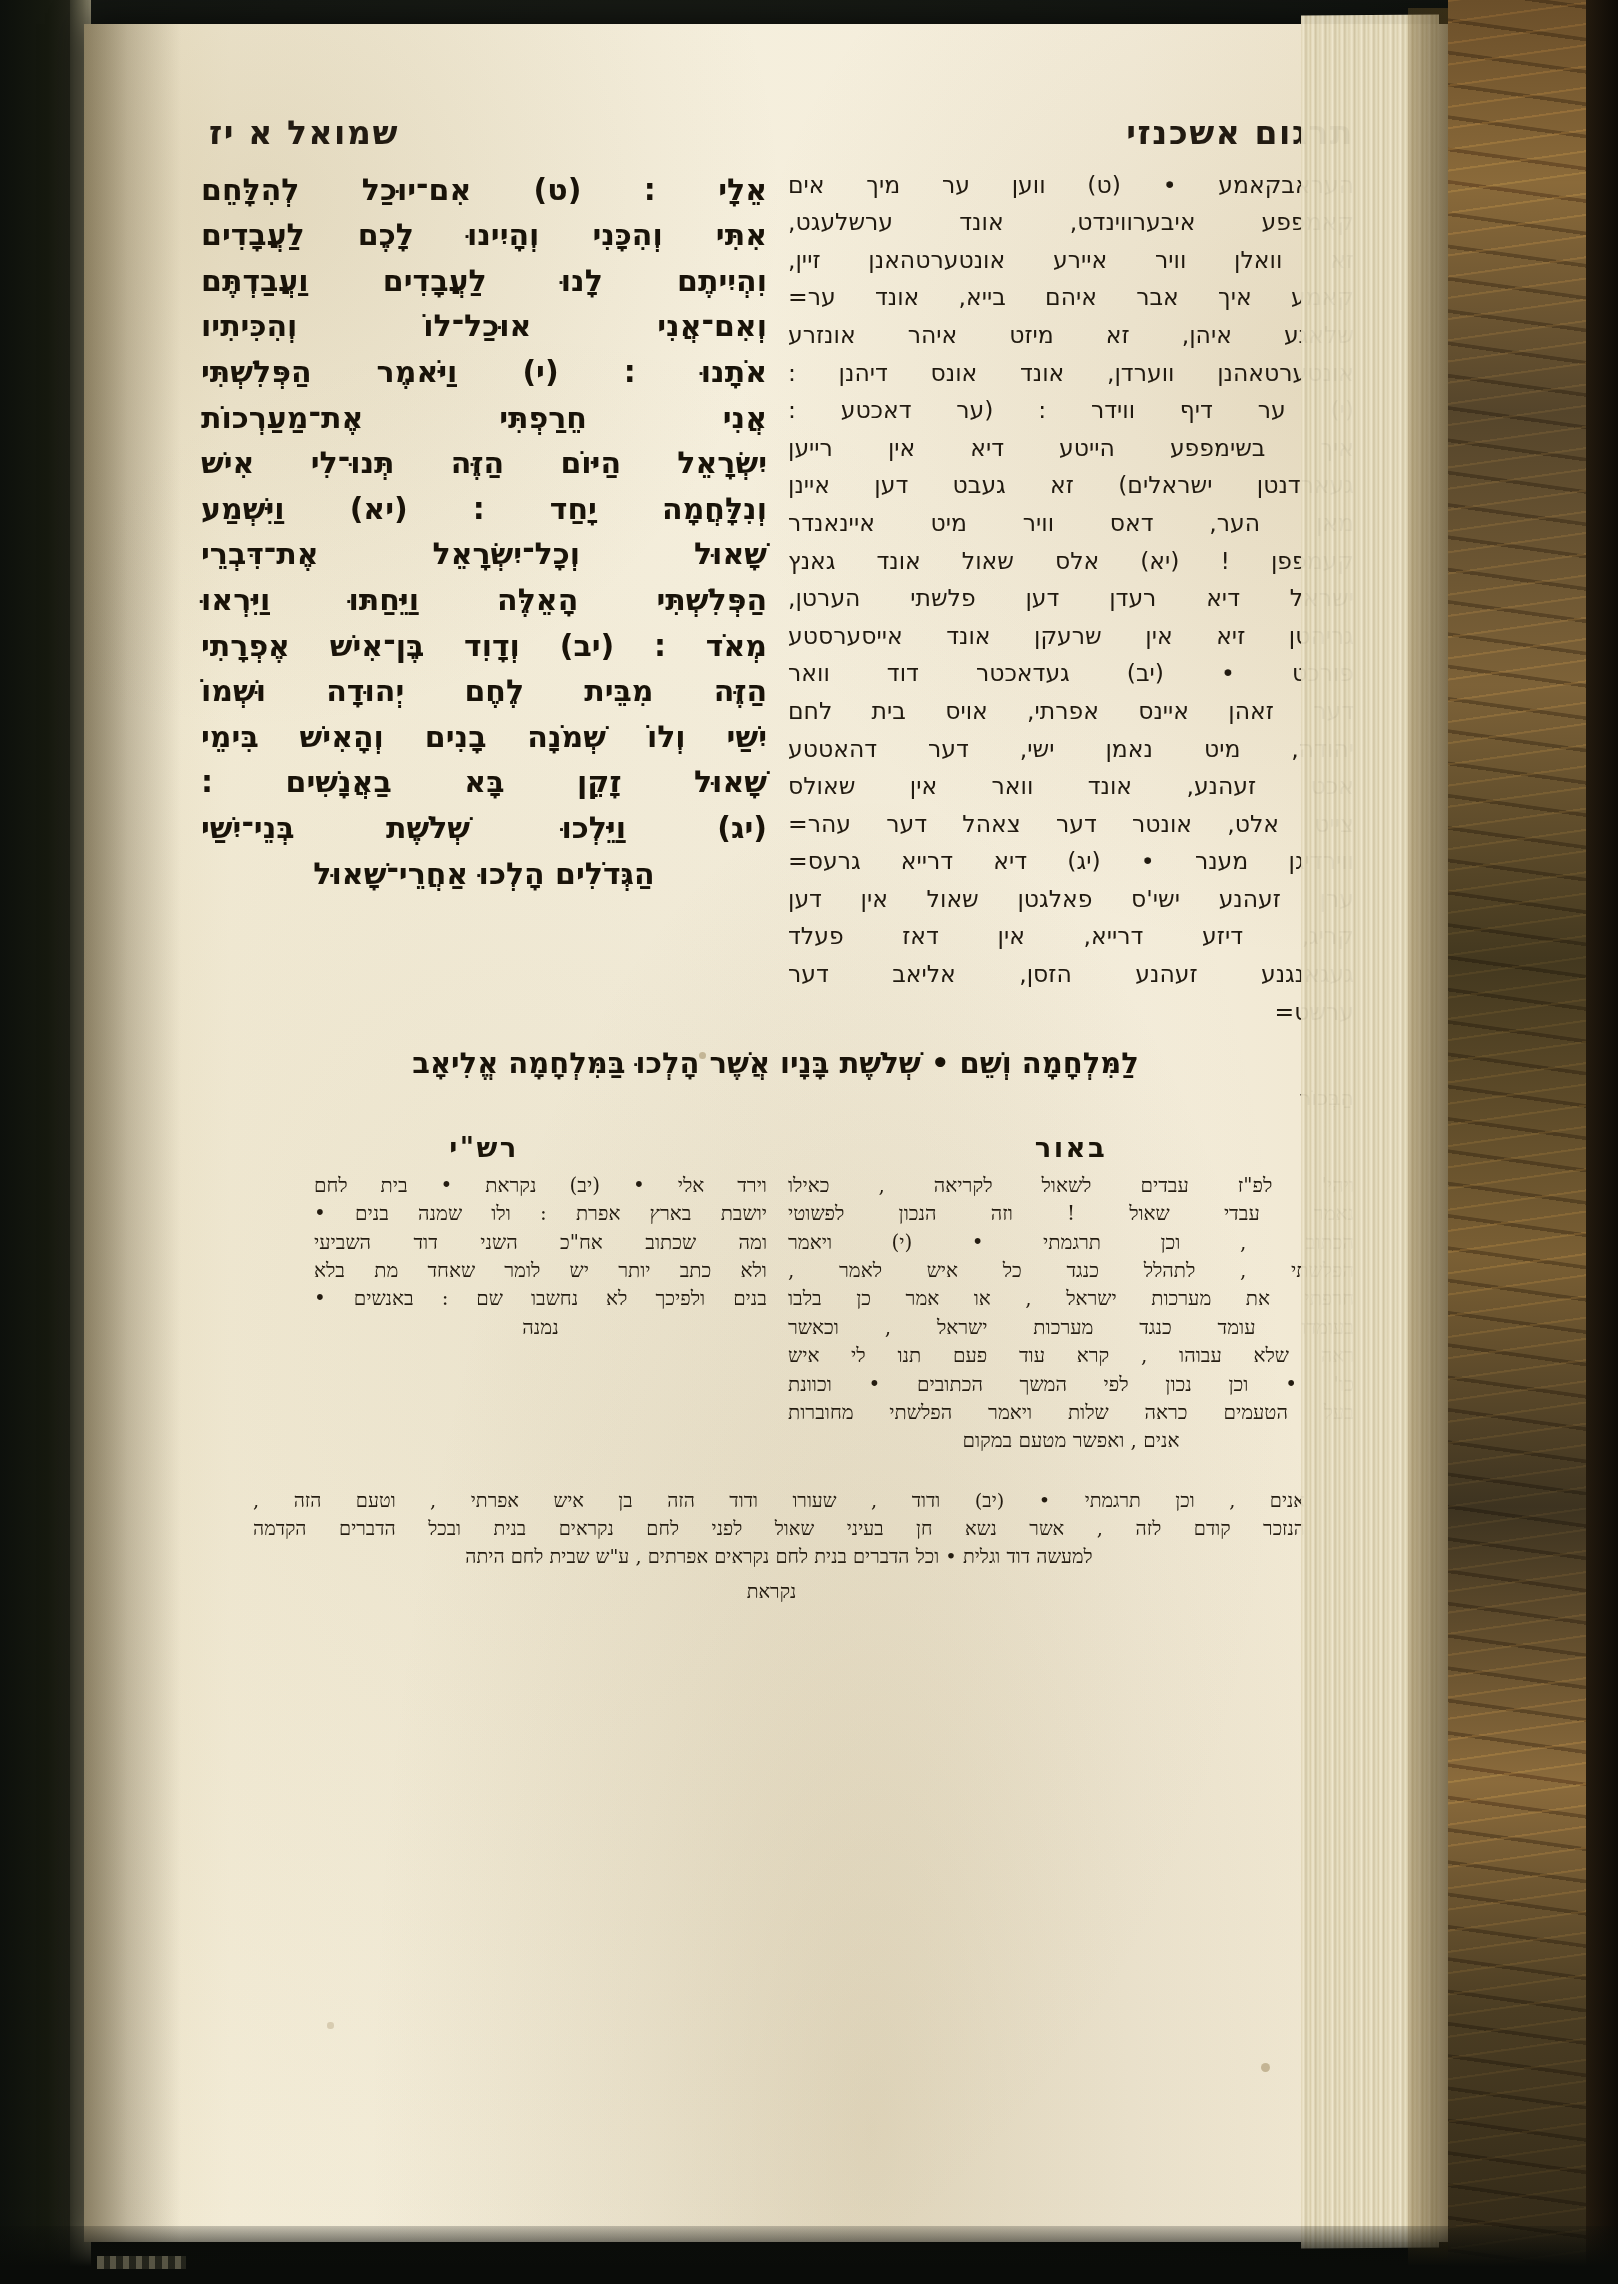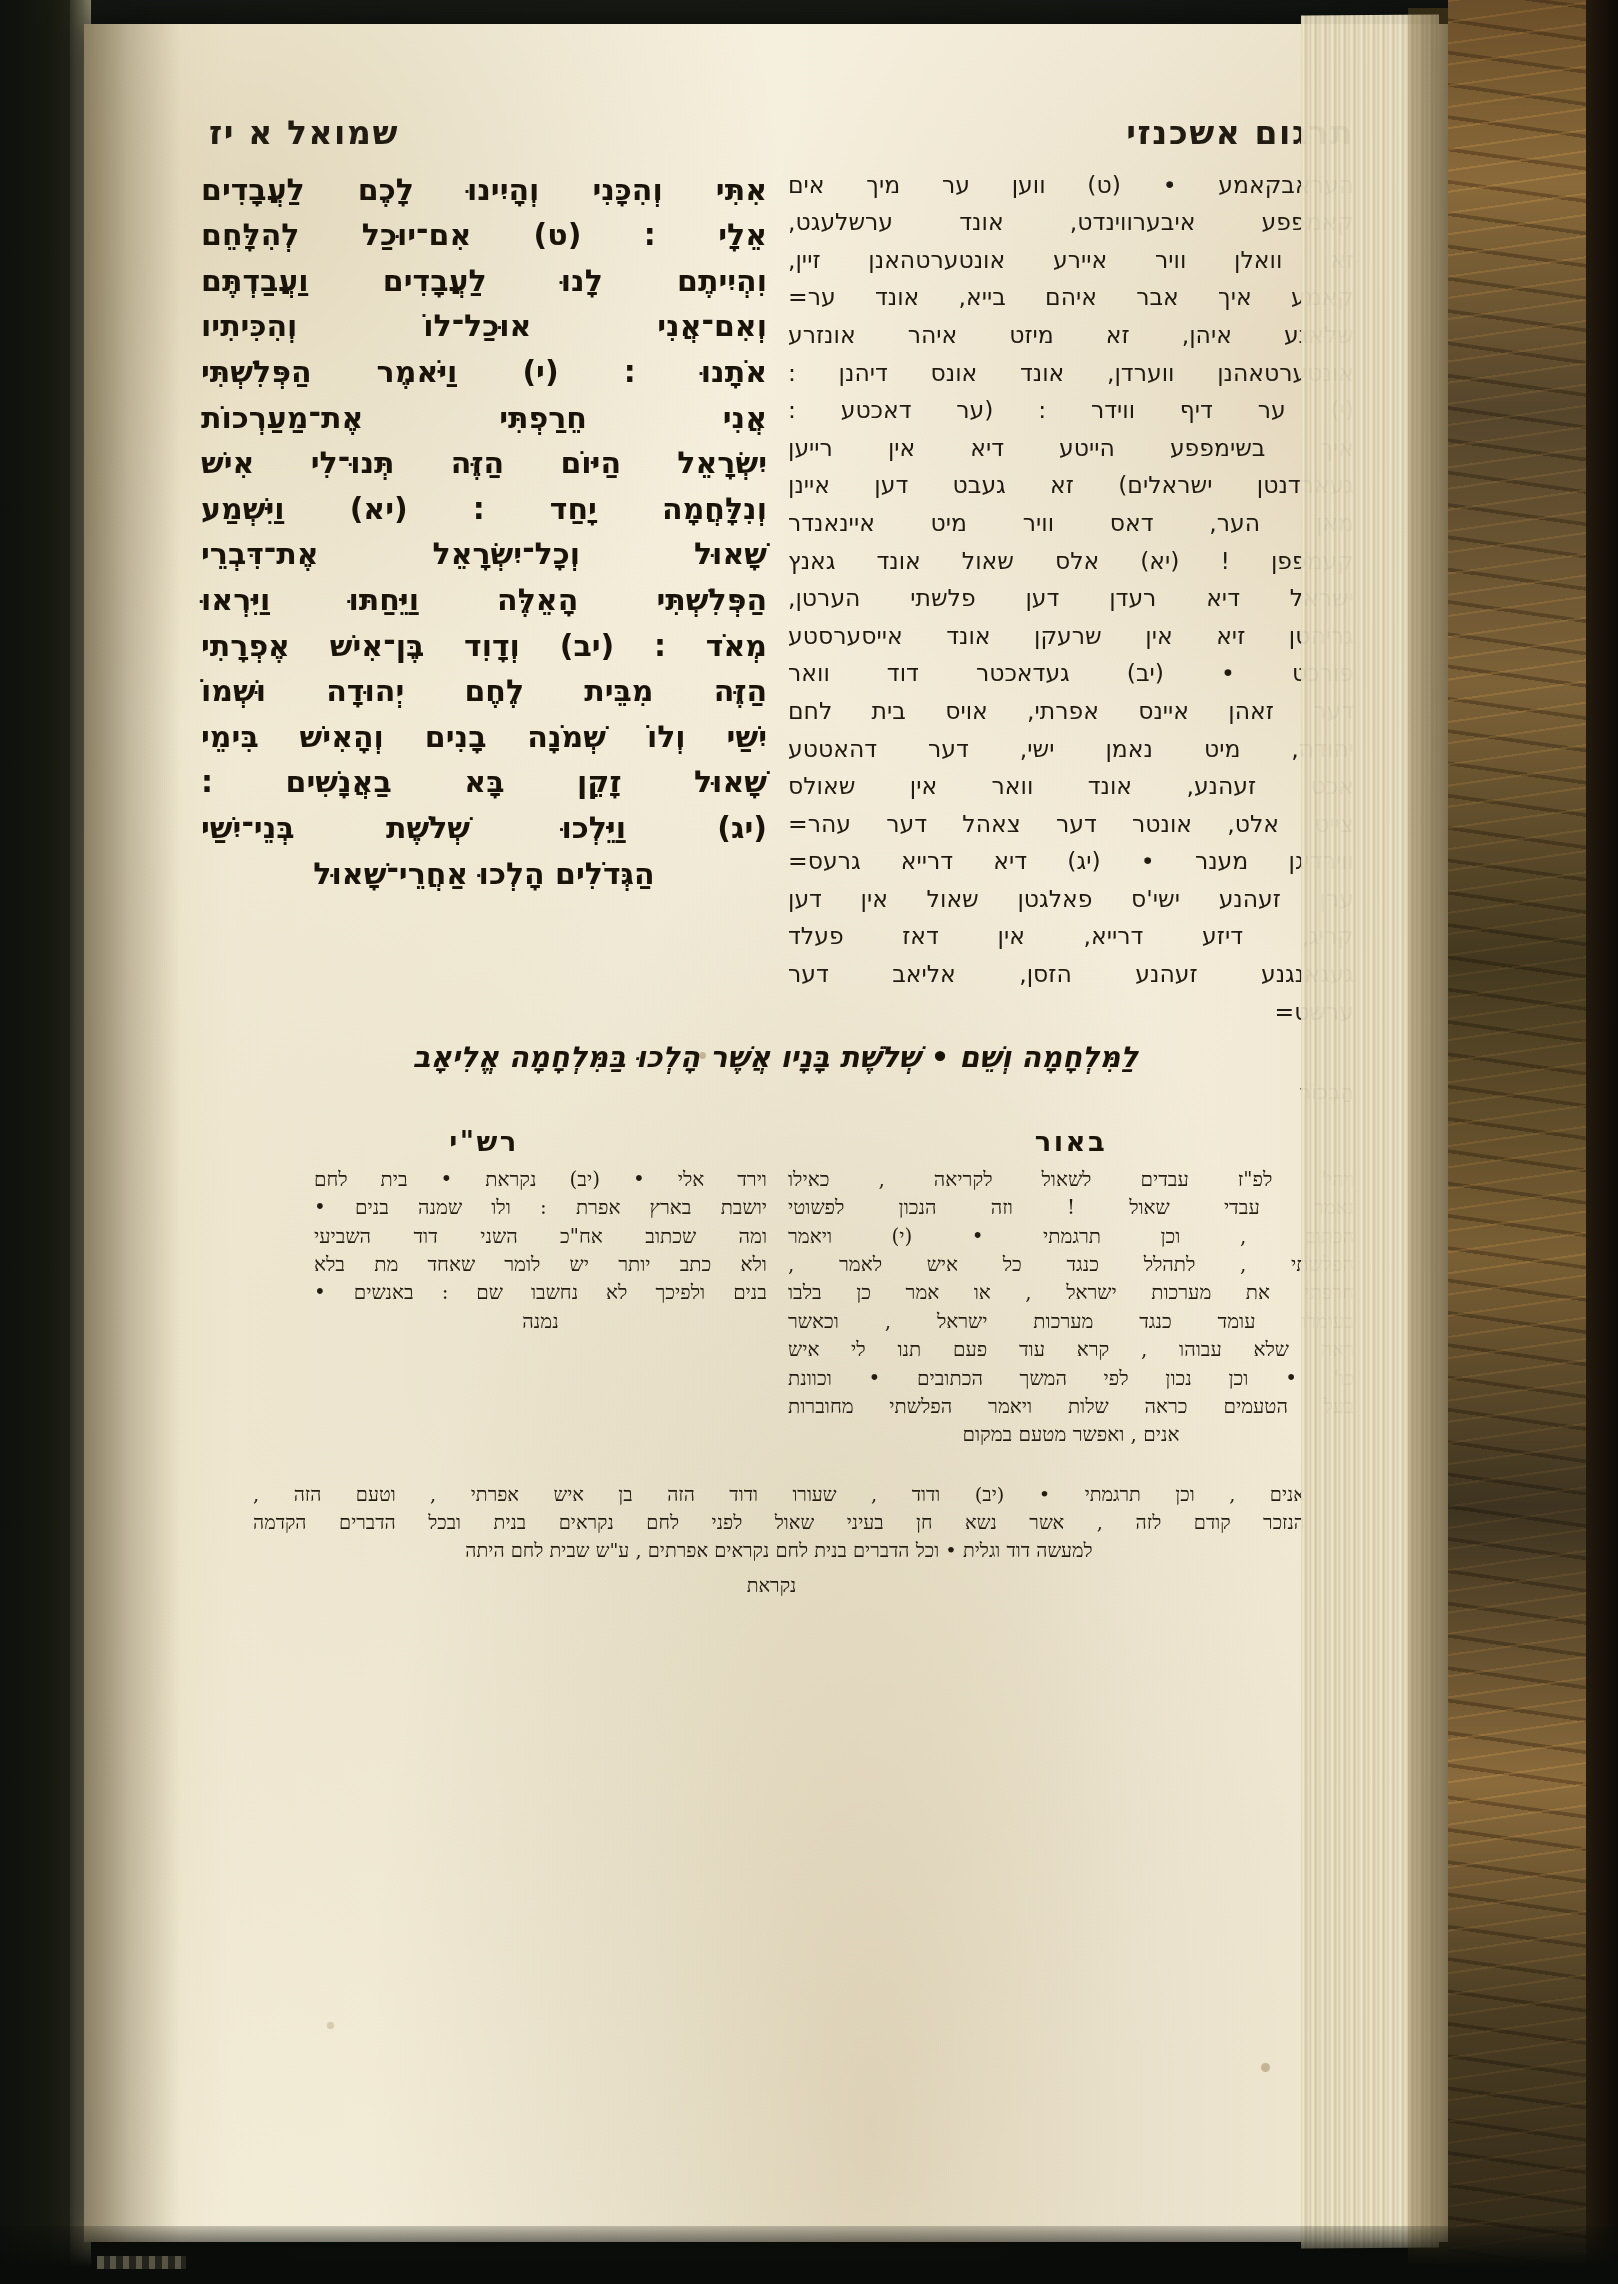--- a/index.html
+++ b/index.html
@@ -204,23 +204,22 @@
   .bible-line.last  { text-align-last: center; }
 
   
   .wide-verse {
     direction: rtl;
     font-size: 29px;
     font-weight: bold;
     line-height: 1.45;
     color: #191309;
     width: 1157px;
-    margin-top: 5px;
+    margin-top: 11px;
     text-align: center;
-    font-style: italic;
   }
   .wide-verse-tail {
     direction: rtl;
     font-size: 21px;
     text-align: right;
     color: #211a10;
     width: 566px;
     margin-top: 1.6px;
   }
 
@@ -347,22 +346,22 @@
           <div class="targum-line">אכט זעהנע, אונד וואר אין שאולס</div>
           <div class="targum-line">צייט אלט, אונטר דער צאהל דער עהר=</div>
           <div class="targum-line">ווירדיגן מענר • (יג) דיא דרייא גרעס=</div>
           <div class="targum-line">ערן זעהנע ישי'ס פאלגטן שאול אין דען</div>
           <div class="targum-line">קריג, דיזע דרייא, אין דאז פעלד</div>
           <div class="targum-line">געגאנגנע זעהנע הזסן, אליאב דער</div>
           <div class="targum-line last">ערשט=</div>
         </div>
 
         <div class="col-bible">
+          <div class="bible-line">אֵלָי : (ט) אִם־יוּכַל לְהִלָּחֵם</div>
           <div class="bible-line">אִתִּי וְהִכָּנִי וְהָיִינוּ לָכֶם לַעֲבָדִים</div>
-          <div class="bible-line">אֵלָי : (ט) אִם־יוּכַל לְהִלָּחֵם</div>
           <div class="bible-line">וִהְיִיתֶם לָנוּ לַעֲבָדִים וַעֲבַדְתֶּם</div>
           <div class="bible-line">וְאִם־אֲנִי אוּכַל־לוֹ וְהִכִּיתִיו</div>
           <div class="bible-line">אֹתָנוּ : (י) וַיֹּאמֶר הַפְּלִשְׁתִּי</div>
           <div class="bible-line">אֲנִי חֵרַפְתִּי אֶת־מַעַרְכוֹת</div>
           <div class="bible-line">יִשְׂרָאֵל הַיּוֹם הַזֶּה תְּנוּ־לִי אִישׁ</div>
           <div class="bible-line">וְנִלָּחֲמָה יָחַד : (יא) וַיִּשְׁמַע</div>
           <div class="bible-line">שָׁאוּל וְכָל־יִשְׂרָאֵל אֶת־דִּבְרֵי</div>
           <div class="bible-line">הַפְּלִשְׁתִּי הָאֵלֶּה וַיֵּחַתּוּ וַיִּרְאוּ</div>
           <div class="bible-line">מְאֹד : (יב) וְדָוִד בֶּן־אִישׁ אֶפְרָתִי</div>
           <div class="bible-line">הַזֶּה מִבֵּית לֶחֶם יְהוּדָה וּשְׁמוֹ</div>

